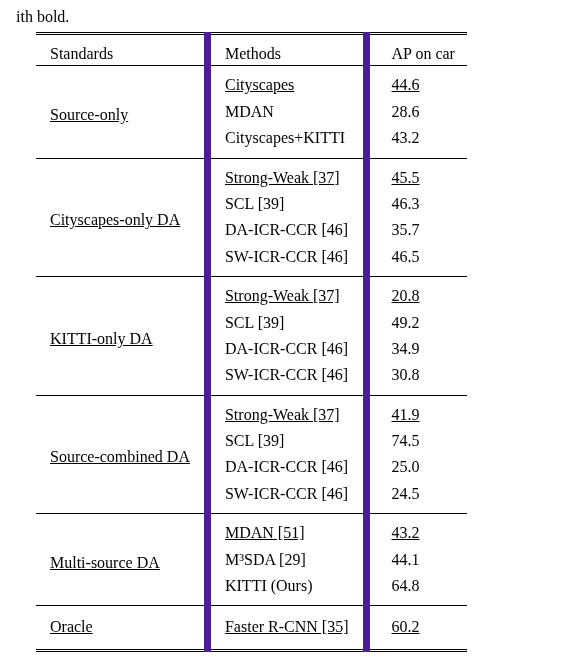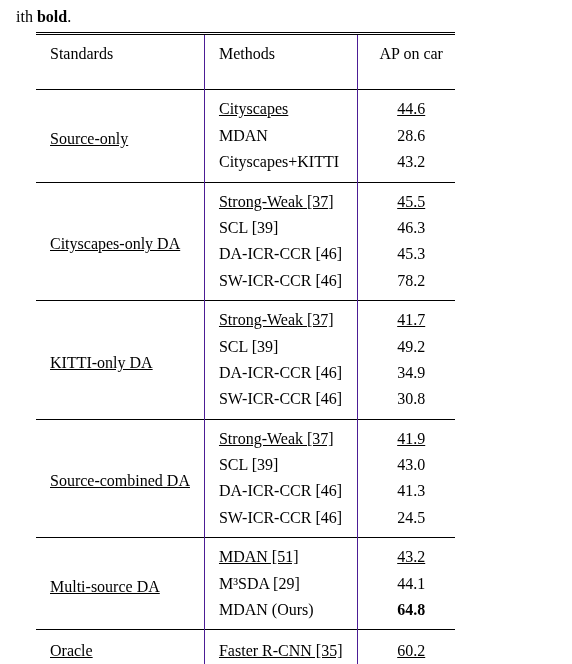--- a/index.html
+++ b/index.html
@@ -6,46 +6,46 @@
     font-family: "Times New Roman", Times, serif;
     font-size: 16px;
     color: #000;
     background: #fff;
     margin: 0;
     padding: 8px 16px 16px 16px;
   }
   .caption-fragment {
     margin-bottom: 6px;
   }
-  .bold { font-weight: bold; }
+  .bold { font-weight: normal; }
   .table-wrap {
     margin-left: 20px;
   }
   table {
     border-collapse: collapse;
     border-spacing: 0;
   }
   th, td {
     padding: 2px 14px;
     text-align: left;
     vertical-align: middle;
     line-height: 1.4;
     font-weight: normal;
   }
   th.apcol, td.apcol {
-    text-align: center;
+    text-align: left;
     padding-left: 22px;
     padding-right: 12px;
   }
-  th { padding-top: 8px; padding-bottom: 24px; }
+  th { padding-top: 8px; padding-bottom: 0; }
   
   .dbl-top    { border-top: 3px double #000; }
   .dbl-bottom { border-bottom: 3px double #000; }
   .hline      { border-bottom: 1px solid #000; }
-  .vsep-left  { border-left: 1px solid #4c1d95; }
+  .vsep-left  { border-left: 7px solid #4c1d95; }
   
   .grp-top td   { padding-top: 8px; text-decoration: underline; }
   .grp-bot td   { padding-bottom: 8px; }
   .single td    { padding-top: 10px; padding-bottom: 10px; }
 </style>
 </head>
 <body>
 
 <div class="caption-fragment">
   <span>ith </span><span class="bold">bold</span><span>.</span>
@@ -78,71 +78,71 @@
           <td rowspan="4">Cityscapes-only DA</td>
           <td class="vsep-left">Strong-Weak [37]</td>
           <td class="vsep-left apcol">45.5</td>
         </tr>
         <tr class="">
           <td class="vsep-left">SCL [39]</td>
           <td class="vsep-left apcol">46.3</td>
         </tr>
         <tr class="">
           <td class="vsep-left">DA-ICR-CCR [46]</td>
-          <td class="vsep-left apcol">45.3</td>
+          <td class="vsep-left apcol">35.7</td>
         </tr>
         <tr class="grp-bot hline">
           <td class="vsep-left">SW-ICR-CCR [46]</td>
-          <td class="vsep-left apcol">78.2</td>
+          <td class="vsep-left apcol">46.5</td>
         </tr>
         <tr class="grp-top">
           <td rowspan="4">KITTI-only DA</td>
           <td class="vsep-left">Strong-Weak [37]</td>
-          <td class="vsep-left apcol">41.7</td>
+          <td class="vsep-left apcol">20.8</td>
         </tr>
         <tr class="">
           <td class="vsep-left">SCL [39]</td>
           <td class="vsep-left apcol">49.2</td>
         </tr>
         <tr class="">
           <td class="vsep-left">DA-ICR-CCR [46]</td>
           <td class="vsep-left apcol">34.9</td>
         </tr>
         <tr class="grp-bot hline">
           <td class="vsep-left">SW-ICR-CCR [46]</td>
           <td class="vsep-left apcol">30.8</td>
         </tr>
         <tr class="grp-top">
           <td rowspan="4">Source-combined DA</td>
           <td class="vsep-left">Strong-Weak [37]</td>
           <td class="vsep-left apcol">41.9</td>
         </tr>
         <tr class="">
           <td class="vsep-left">SCL [39]</td>
-          <td class="vsep-left apcol">43.0</td>
+          <td class="vsep-left apcol">74.5</td>
         </tr>
         <tr class="">
           <td class="vsep-left">DA-ICR-CCR [46]</td>
-          <td class="vsep-left apcol">41.3</td>
+          <td class="vsep-left apcol">25.0</td>
         </tr>
         <tr class="grp-bot hline">
           <td class="vsep-left">SW-ICR-CCR [46]</td>
           <td class="vsep-left apcol">24.5</td>
         </tr>
         <tr class="grp-top">
           <td rowspan="3">Multi-source DA</td>
           <td class="vsep-left">MDAN [51]</td>
           <td class="vsep-left apcol">43.2</td>
         </tr>
         <tr class="">
           <td class="vsep-left">M³SDA [29]</td>
           <td class="vsep-left apcol">44.1</td>
         </tr>
         <tr class="grp-bot hline">
-          <td class="vsep-left">MDAN (Ours)</td>
+          <td class="vsep-left">KITTI (Ours)</td>
           <td class="vsep-left apcol"><span class="bold">64.8</span></td>
         </tr>
         <tr class="grp-top grp-bot dbl-bottom single">
           <td rowspan="1">Oracle</td>
           <td class="vsep-left">Faster R-CNN [35]</td>
           <td class="vsep-left apcol">60.2</td>
         </tr>
       </tbody>
 </table>
 </div>

